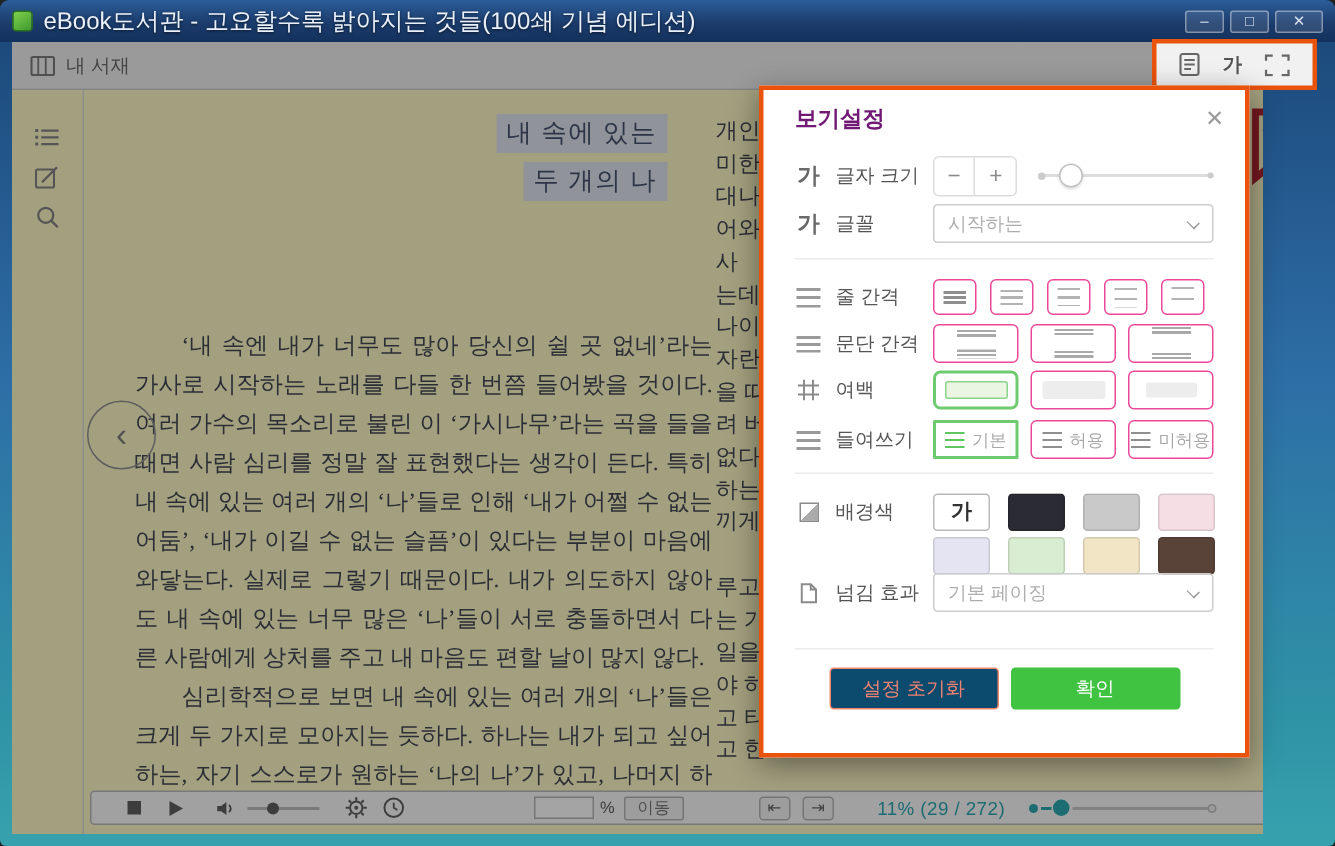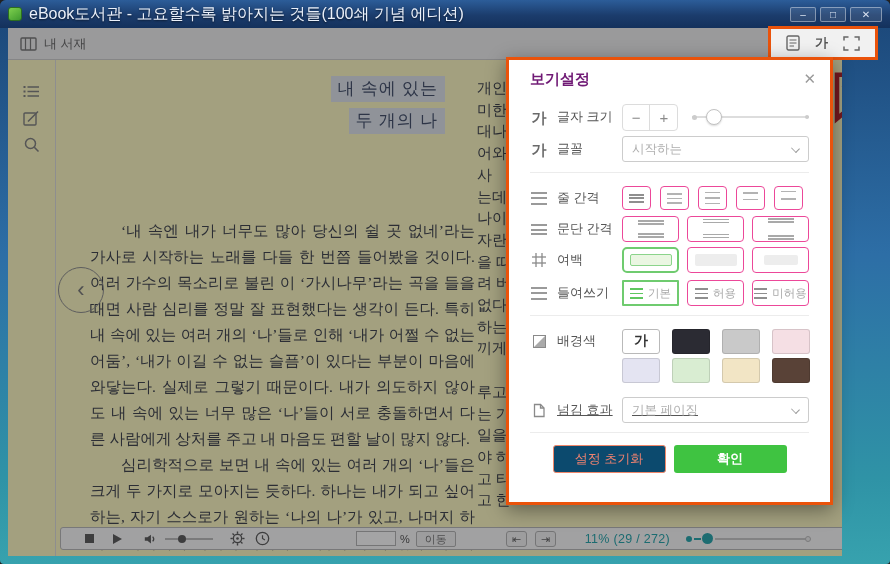--- a/index.html
+++ b/index.html
@@ -127,21 +127,21 @@
   .indico { width:13px; height:11px; background:repeating-linear-gradient(#8f8f8f 0 1.5px,transparent 1.5px 4.5px); }
   .ind.sel .indico { background:repeating-linear-gradient(#5fc75f 0 1.5px,transparent 1.5px 4.5px); }
 
   .swatches { display:flex; gap:12px; }
   .swatch { width:38px; height:25px; border-radius:3px; border:1px solid rgba(0,0,0,.12); display:flex; align-items:center; justify-content:center; }
   .swatch.first { border:1px solid #b9b9b9; font-size:14px; font-weight:bold; color:#333; }
   .swrow2 { position:absolute; left:113px; top:298px; }
 
   .pfooter { position:absolute; left:21px; right:21px; top:385px; display:flex; justify-content:center; gap:8px; }
   .btn-reset { width:113px; height:28px; border:1px solid #f0876a; border-radius:3px; background:#0c4a6e; color:#ef8270; font-size:13px; line-height:26px; text-align:center; }
-  .btn-ok { width:113px; height:28px; border-radius:3px; background:#3fc341; color:#fff; font-size:13px; line-height:28px; text-align:center;font-weight:bold; }
+  .btn-ok { width:113px; height:28px; border-radius:3px; background:#3fc341; color:#fff; font-size:13px; line-height:28px; text-align:center; }
 
   svg { display:block; }
 </style>
 </head>
 <body>
 
 <div class="window">
 
   <div class="titlebar">
     <div class="appicon"></div>
@@ -462,21 +462,21 @@
         <div class="swatch" style="background: rgb(245, 223, 228);"></div>
       </div>
     </div>
     <div class="swatches swrow2">
       <div class="swatch" style="background: rgb(228, 228, 242);"></div>
       <div class="swatch" style="background: rgb(217, 237, 210);"></div>
       <div class="swatch" style="background: rgb(242, 229, 197);"></div>
       <div class="swatch" style="background: rgb(89, 66, 55);"></div>
     </div>
 
-    <div class="prow" style="top:337px; height:26px;text-decoration:underline;">
+    <div class="prow" style="top:322px; height:26px;">
       <div class="plabel">
         <span class="licon">
           <svg width="14" height="15" viewBox="0 0 14 15">
               <path d="M2.5 1.5 H8.5 L12 5 V13.5 H2.5 Z" fill="none" stroke="#8a8a8a" stroke-width="1.3"></path>
               <path d="M8.5 1.5 V5 H12" fill="none" stroke="#8a8a8a" stroke-width="1.3"></path>
             </svg>
         </span>
         <span>넘김 효과</span>
       </div>
       <div class="dropdown">

